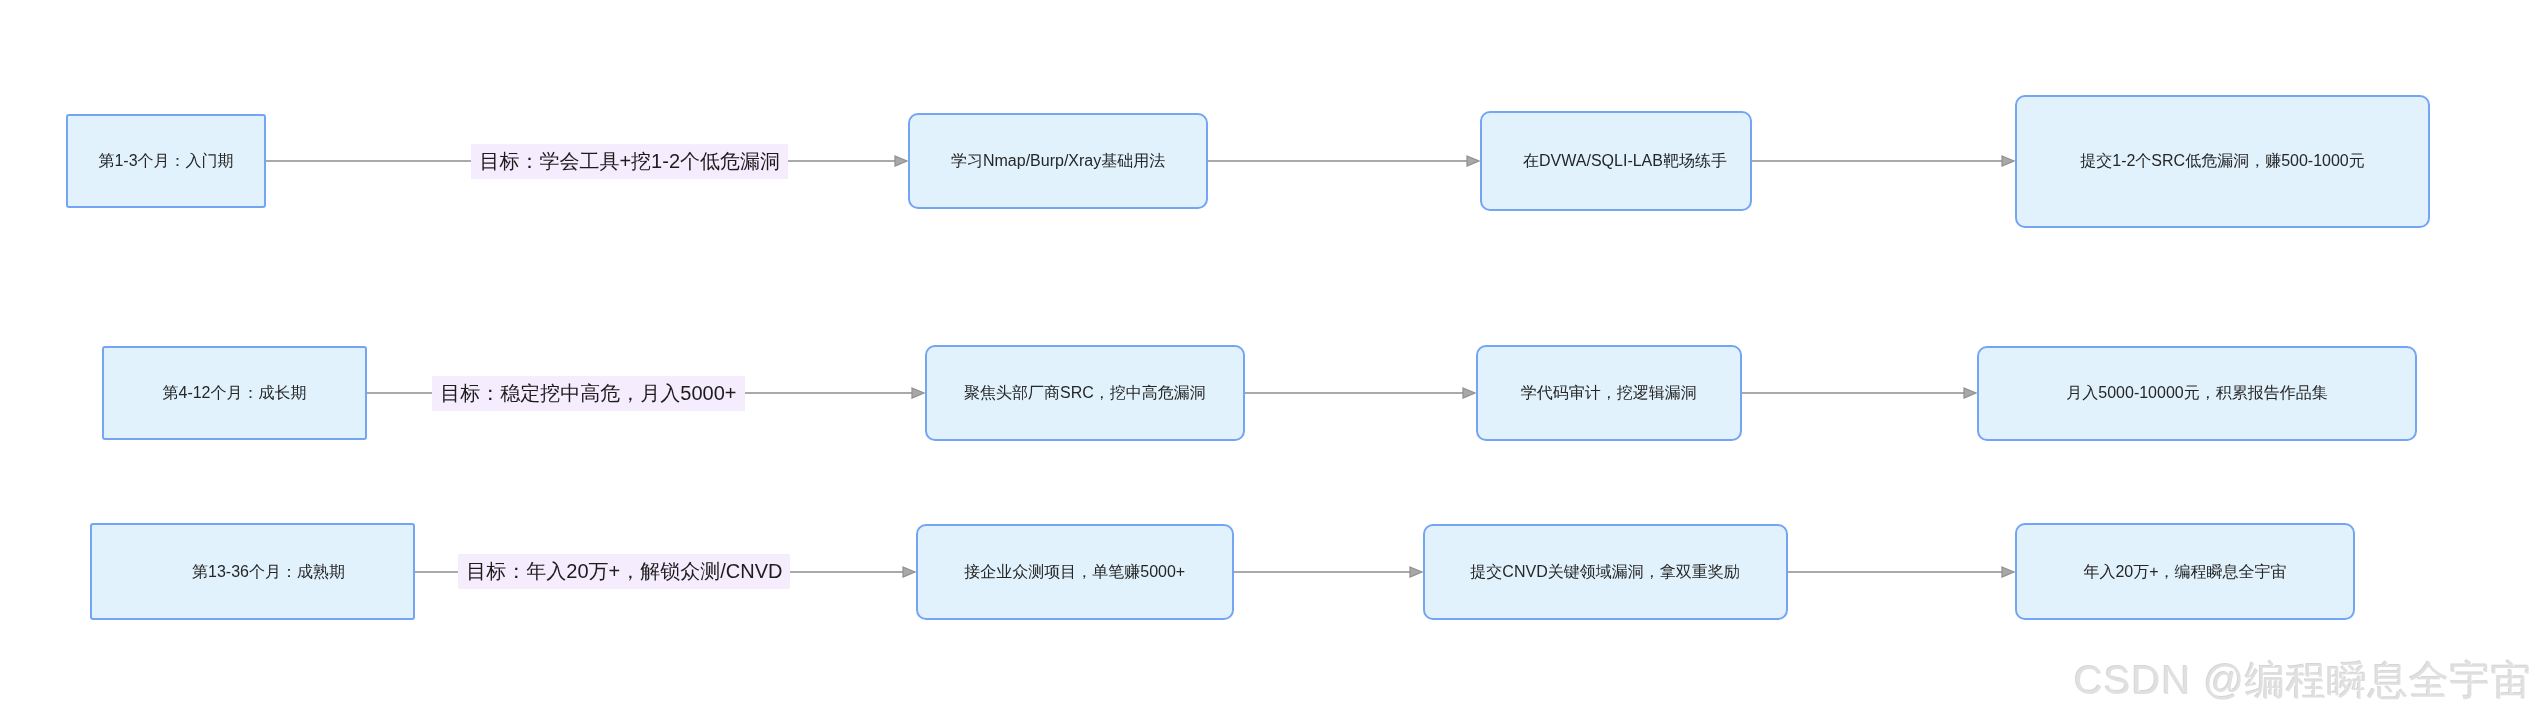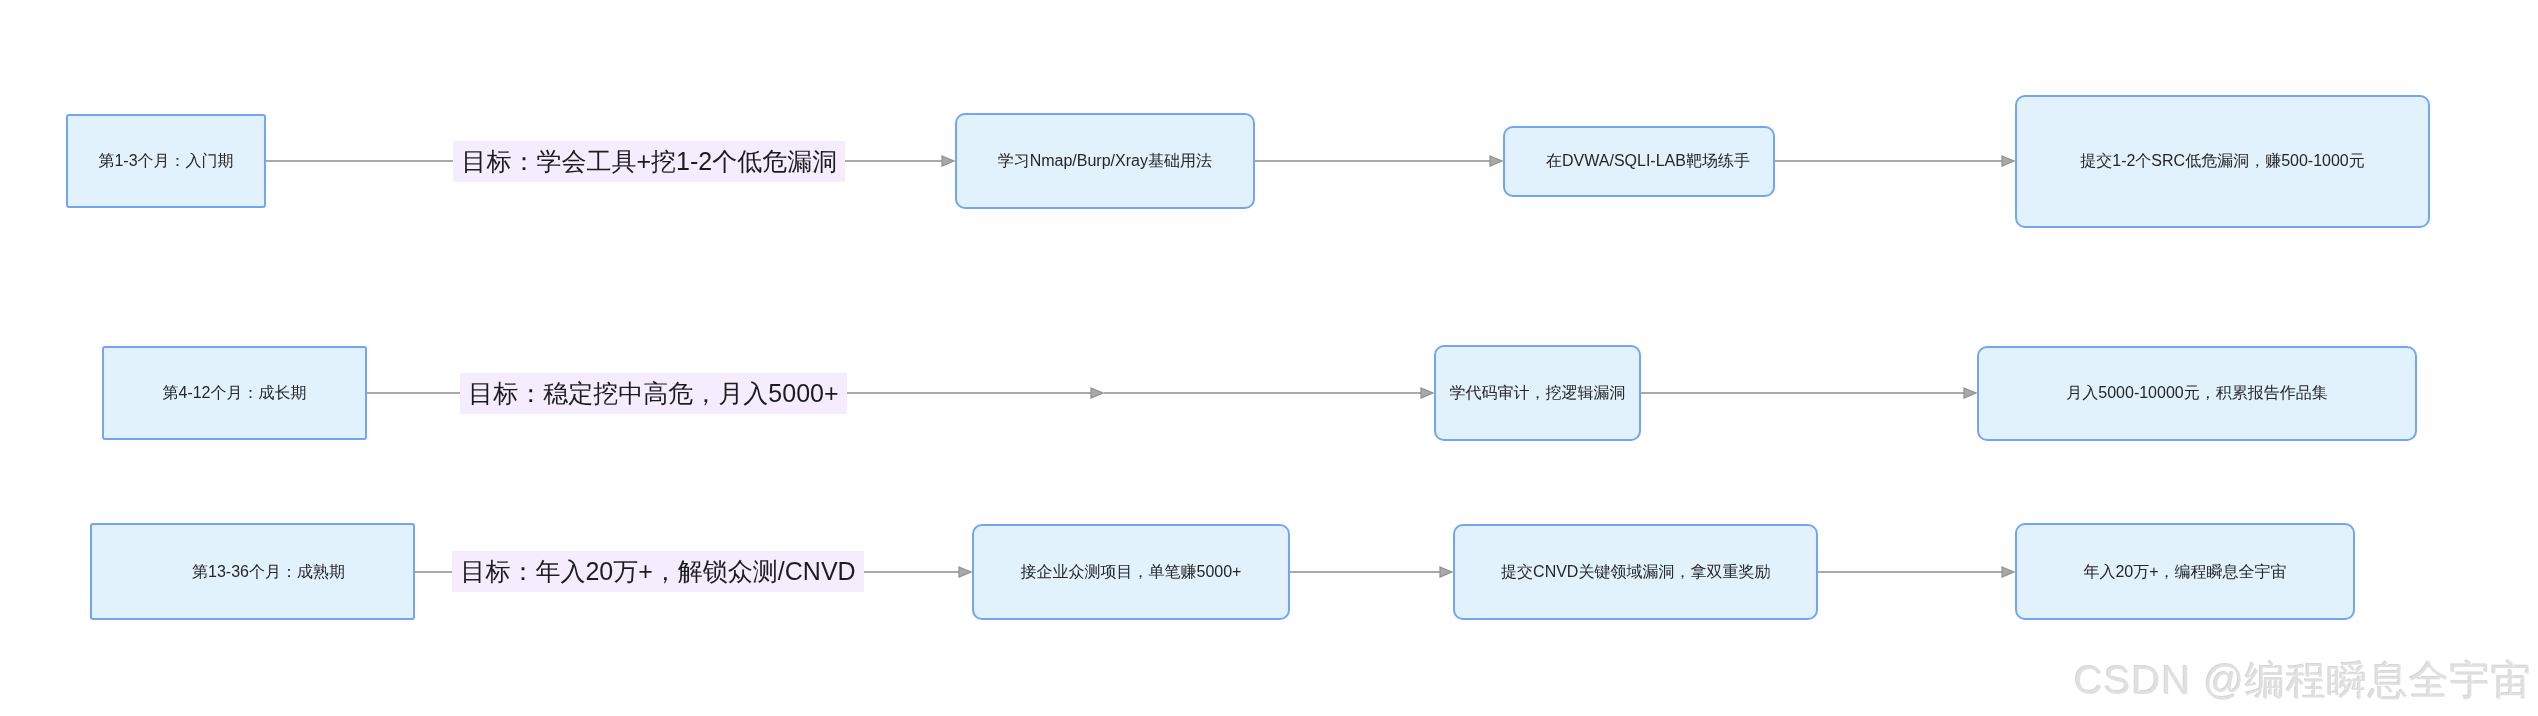--- a/index.html
+++ b/index.html
@@ -30,21 +30,21 @@
     padding: 4px 12px;
   }
   .phase-box { border-radius: 3px; white-space: nowrap; }
   .step-box  { border-radius: 10px; white-space: nowrap; }
   .step-box.wrap { white-space: normal; }
 
   .goal-label {
     flex: 0 0 auto;
     background: #f5ecfe;
     color: #1c1c1c;
-    font-size: 25px;
+    font-size: 20px;
     padding: 4px 8px;
     white-space: nowrap;
   }
 
   .conn { display: flex; align-items: center; min-width: 18px; }
   .conn .line { flex: 1 1 auto; height: 2px; background: #a9a9a9; }
   .conn svg { flex: 0 0 auto; margin-left: -1px; display: block; }
 
   .watermark {
     position: absolute;
@@ -77,21 +77,21 @@
     </div>
     <div class="node step-box" style="width:300px;height:96px;">
       <span>学习Nmap/Burp/Xray基础用法</span>
     </div>
     <div class="conn" style="flex:274 1 0px;">
       <div class="line"></div>
       <svg width="14" height="12" viewBox="0 0 14 12">
           <path d="M1 1 L13 6 L1 11 Z" fill="#a8a8a8" stroke="#8f8f8f" stroke-width="1.2"></path>
         </svg>
     </div>
-    <div class="node step-box" style="width:272px;height:71px;padding-left:30px;">
+    <div class="node step-box" style="width:272px;height:100px;padding-left:30px;">
       <span>在DVWA/SQLI-LAB靶场练手</span>
     </div>
     <div class="conn" style="flex:265 1 0px;">
       <div class="line"></div>
       <svg width="14" height="12" viewBox="0 0 14 12">
           <path d="M1 1 L13 6 L1 11 Z" fill="#a8a8a8" stroke="#8f8f8f" stroke-width="1.2"></path>
         </svg>
     </div>
     <div class="node step-box wrap" style="width:415px;min-height:133px;margin-right:108px;padding:8px 16px;">
       <span>提交1-2个SRC低危漏洞，赚500-1000元</span>
@@ -105,27 +105,30 @@
     <div class="conn" style="flex:75 1 0px;">
         <div class="line"></div>
       </div>
     <div class="goal-label">目标：稳定挖中高危，月入5000+</div>
     <div class="conn" style="flex:207 1 0px;">
       <div class="line"></div>
       <svg width="14" height="12" viewBox="0 0 14 12">
           <path d="M1 1 L13 6 L1 11 Z" fill="#a8a8a8" stroke="#8f8f8f" stroke-width="1.2"></path>
         </svg>
     </div>
+    <div class="node step-box" style="width:320px;height:96px;">
+      <span>聚焦头部厂商SRC，挖中高危漏洞</span>
+    </div>
     <div class="conn" style="flex:265 1 0px;">
       <div class="line"></div>
       <svg width="14" height="12" viewBox="0 0 14 12">
           <path d="M1 1 L13 6 L1 11 Z" fill="#a8a8a8" stroke="#8f8f8f" stroke-width="1.2"></path>
         </svg>
     </div>
-    <div class="node step-box" style="width:207px;height:96px;">
+    <div class="node step-box" style="width:266px;height:96px;">
       <span>学代码审计，挖逻辑漏洞</span>
     </div>
     <div class="conn" style="flex:270 1 0px;">
       <div class="line"></div>
       <svg width="14" height="12" viewBox="0 0 14 12">
           <path d="M1 1 L13 6 L1 11 Z" fill="#a8a8a8" stroke="#8f8f8f" stroke-width="1.2"></path>
         </svg>
     </div>
     <div class="node step-box" style="width:440px;height:95px;margin-right:121px;">
       <span>月入5000-10000元，积累报告作品集</span>

